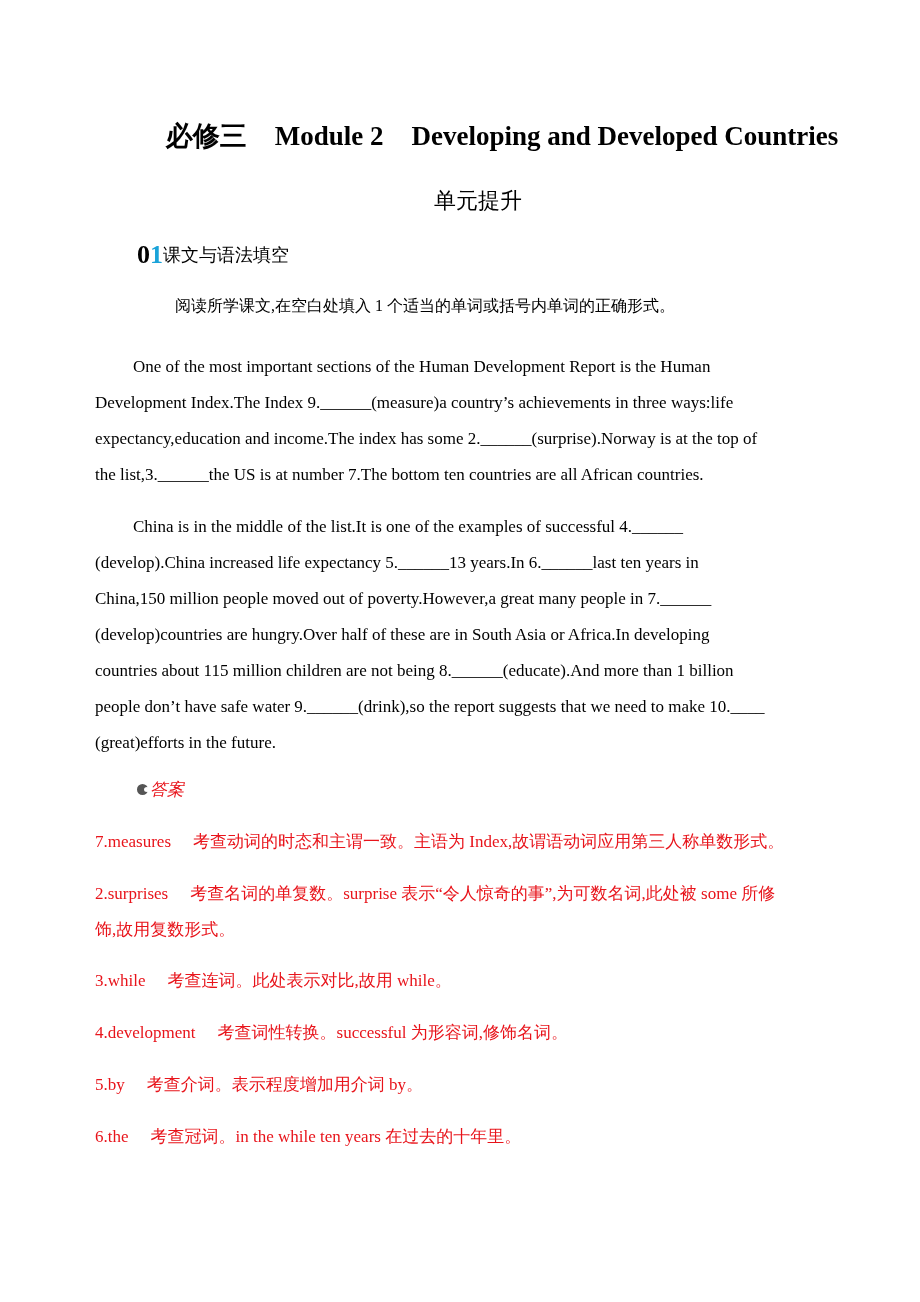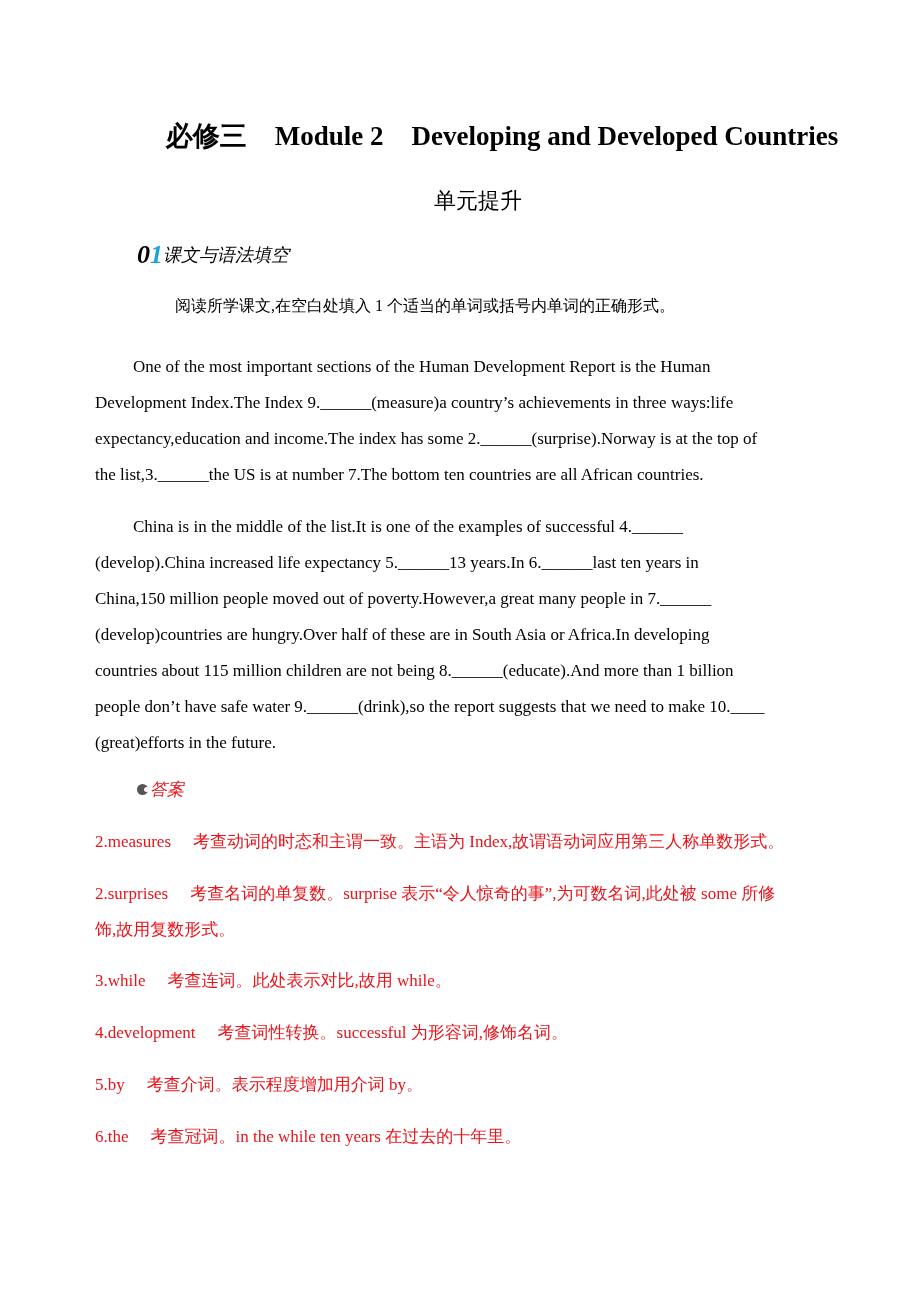--- a/index.html
+++ b/index.html
@@ -3,21 +3,21 @@
   <meta charset="utf-8">
   <style>
     html, body { margin: 0; padding: 0; background: #ffffff; }
     body { width: 920px; height: 1302px; position: relative; overflow: hidden;
            font-family: "Liberation Serif", "DejaVu Serif", serif; color: #000; }
     .abs { position: absolute; white-space: nowrap; padding-left: 42px; }
     .title { top: 118px; left: 0; width: 920px; text-align: center; font-size: 27px; font-weight: bold; }
     .title .gap { display: inline-block; width: 28px; }
     .subtitle { top: 186px; left: 0; width: 832px; text-align: center; font-size: 22px;
                 font-family: "DejaVu Sans", sans-serif; margin-left: 20px; }
-    .sec-head { top: 240px; left: 95px; font-size: 18px; font-style: italic; }
+    .sec-head { top: 240px; left: 95px; font-size: 18px; }
     .sec-num-0 { font-size: 26px; font-weight: bold; color: #000; }
     .sec-num-1 { font-size: 26px; font-weight: bold; color: #1aa3d9; }
     .sec-label { font-size: 18px; vertical-align: 2px; }
     .instr { top: 296px; left: 133px; font-size: 16px; }
     .para-line { position: absolute; left: 95px; font-size: 17px; white-space: nowrap; margin-top: 7px; }
     .indent { left: 133px; }
     .ans-head { top: 778px; left: 95px; font-size: 17px; color: #e8141b; font-style: italic; }
     .ans-icon { display: inline-block; width: 11px; height: 11px; border-radius: 50%;
                 background: #555; position: relative; margin-right: 2px; vertical-align: 0px; }
     .ans-icon::after { content: ""; position: absolute; right: -2px; top: 3px; width: 6px; height: 5px;
@@ -56,21 +56,21 @@
   <div class="para-line" style="top:690px">people don’t have safe water 9.______(drink),so the report suggests that we need to make 10.____</div>
   <div class="para-line" style="top:726px">(great)efforts in the future.</div>
 </div>
 
 <div class="abs ans-head">
   <span class="ans-icon"></span><span>答案</span>
 </div>
 
 <div>
   <div class="ans-line" style="top:830px">
-    <span class="ans-key">2.measures</span><span>考查动词的时态和主谓一致。主语为 Index,故谓语动词应用第三人称单数形式。</span>
+    <span class="ans-key">7.measures</span><span>考查动词的时态和主谓一致。主语为 Index,故谓语动词应用第三人称单数形式。</span>
   </div>
   <div class="ans-line" style="top:882px">
     <span class="ans-key">2.surprises</span><span>考查名词的单复数。surprise 表示“令人惊奇的事”,为可数名词,此处被 some 所修</span>
   </div>
   <div class="ans-line" style="top:918px">饰,故用复数形式。</div>
   <div class="ans-line" style="top:969px">
     <span class="ans-key">3.while</span><span>考查连词。此处表示对比,故用 while。</span>
   </div>
   <div class="ans-line" style="top:1021px">
     <span class="ans-key">4.development</span><span>考查词性转换。successful 为形容词,修饰名词。</span>

